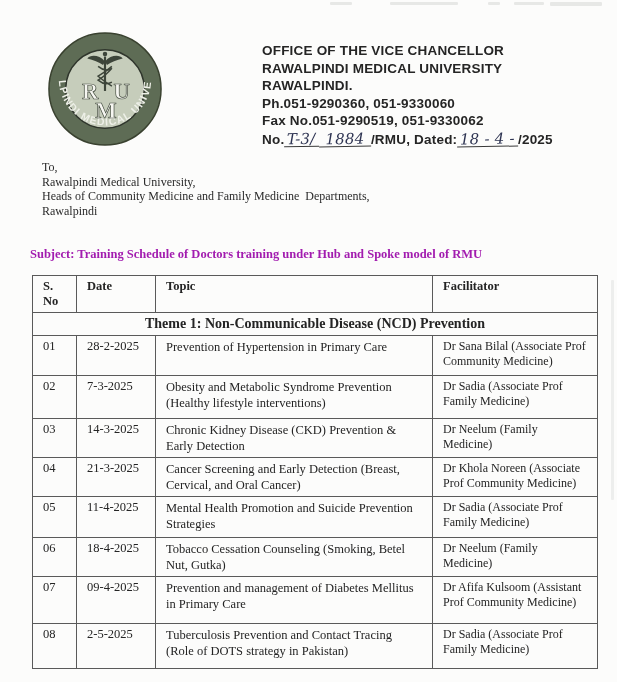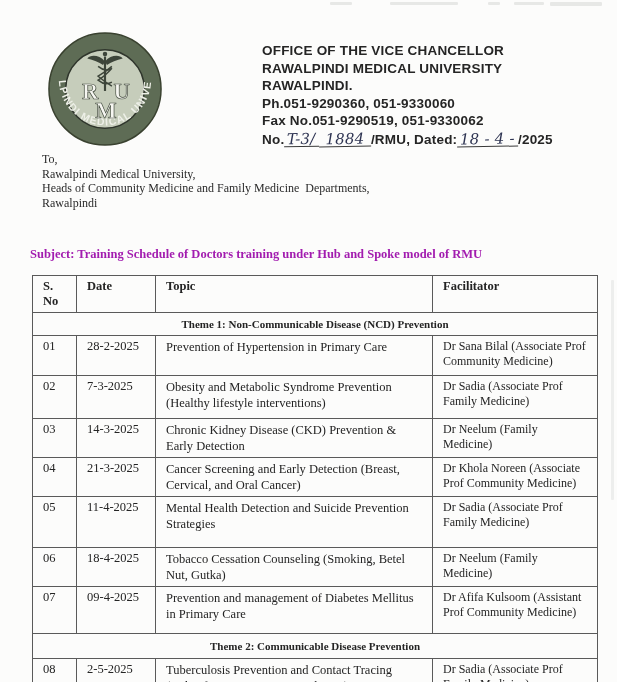--- a/index.html
+++ b/index.html
@@ -31,21 +31,21 @@
     font-style:italic;font-weight:normal;
     color:#2e3452;font-size:15px;
     display:inline-block;
     border-bottom:1.5px solid #3a3a3a;
     padding:0 3px;line-height:14px;
     transform:rotate(-1deg);
   }
 
   
   .addressee{
-    position:absolute;left:42px;top:152px;
+    position:absolute;left:42px;top:160px;
     font-size:12px;line-height:14.5px;color:#2a2a2a;
   }
   .addr-line{white-space:pre-wrap;}
 
   
   .subject{
     position:absolute;left:30px;top:247px;
     font-weight:bold;font-size:12.5px;color:#a21caf;
   }
 
@@ -60,26 +60,26 @@
     border:1px solid #5a5a5a;
     vertical-align:top;
     padding:3px 10px;
     overflow:hidden;
   }
   table.schedule th{font-weight:bold;text-align:left;}
   td.sno,th.sno{padding-left:10px;}
   td.fac{padding:3px 6px;font-size:12px;line-height:15px;}
   td.topic{line-height:16px;}
   tr.theme-row td{
-    text-align:center;font-weight:bold;font-size:11px;
+    text-align:center;font-weight:bold;font-size:14px;
     vertical-align:middle;padding:2px 20px;
   }
   .h-hdr{height:22px}.h-t1{height:23px}
   .r0{height:40px}.r1{height:43px}.r2{height:39px}.r3{height:38px}
-  .r4{height:51px}.r5{height:37px}.r6{height:47px}
+  .r4{height:41px}.r5{height:37px}.r6{height:47px}
   .h-t2{height:25px}.r7{height:45px}
 </style>
 </head>
 <body>
 
 <div class="page">
 
   <div class="artifact" style="left:330px;top:2px;width:22px;height:3px;"></div>
   <div class="artifact" style="left:390px;top:2px;width:68px;height:3px;"></div>
   <div class="artifact" style="left:488px;top:2px;width:12px;height:3px;"></div>
@@ -170,38 +170,35 @@
     </tr>
     <tr class="r3">
       <td class="sno">04</td>
       <td>21-3-2025</td>
       <td class="topic">Cancer Screening and Early Detection (Breast, Cervical, and Oral Cancer)</td>
       <td class="fac">Dr Khola Noreen (Associate Prof Community Medicine)</td>
     </tr>
     <tr class="r4">
       <td class="sno">05</td>
       <td>11-4-2025</td>
-      <td class="topic">Mental Health Detection and Suicide Prevention Strategies</td>
+      <td class="topic">Mental Health Promotion and Suicide Prevention Strategies</td>
       <td class="fac">Dr Sadia (Associate Prof Family Medicine)</td>
     </tr>
     <tr class="r5">
       <td class="sno">06</td>
       <td>18-4-2025</td>
       <td class="topic">Tobacco Cessation Counseling (Smoking, Betel Nut, Gutka)</td>
       <td class="fac">Dr Neelum (Family Medicine)</td>
     </tr>
     <tr class="r6">
       <td class="sno">07</td>
       <td>09-4-2025</td>
       <td class="topic">Prevention and management of Diabetes Mellitus in Primary Care</td>
       <td class="fac">Dr Afifa Kulsoom (Assistant Prof Community Medicine)</td>
     </tr>
-    <tr class="theme-row h-t2">
-      <td colspan="4">Theme 2: Communicable Disease Prevention</td>
-    </tr>
     <tr class="r7">
       <td class="sno">08</td>
       <td>2-5-2025</td>
       <td class="topic">Tuberculosis Prevention and Contact Tracing (Role of DOTS strategy in Pakistan)</td>
       <td class="fac">Dr Sadia (Associate Prof Family Medicine)</td>
     </tr>
   </tbody>
     </table>
 
 </div>

